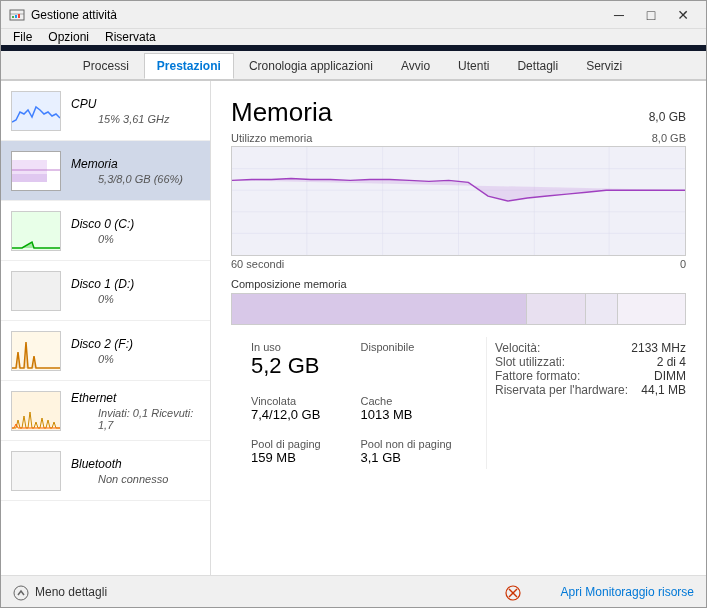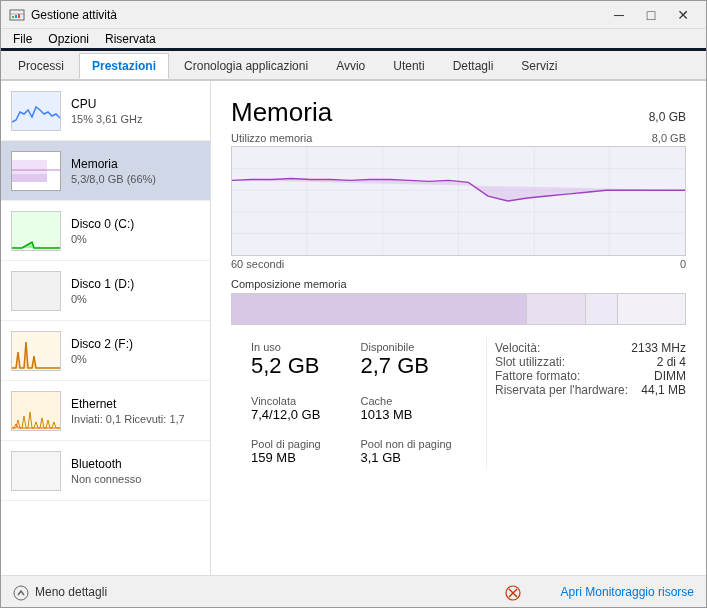--- a/index.html
+++ b/index.html
@@ -46,35 +46,36 @@
       align-items: center;
       justify-content: center;
       color: #333;
     }
     .menu-bar {
       display: flex;
       align-items: center;
       padding: 2px 4px;
       height: 22px;
       background: #f0f0f0;
-      border-bottom: 3px solid #0f172a;
+      border-bottom: 6px solid #0f172a;
     }
     .menu-item {
       padding: 2px 8px;
       cursor: pointer;
       font-size: 12px;
       color: #000;
     }
     .tabs-bar {
       display: flex;
       align-items: flex-end;
       padding: 4px 4px 0;
       background: #f0f0f0;
       border-bottom: 2px solid #ccc;
       height: 30px;
+      justify-content: center;
     }
     .tab {
       padding: 4px 12px;
       font-size: 12px;
       cursor: pointer;
       border: 1px solid transparent;
       margin-right: 2px;
       background: transparent;
       color: #333;
       height: 26px;
@@ -99,35 +100,36 @@
       overflow-y: auto;
       background: white;
     }
     .sidebar-item {
       display: flex;
       align-items: center;
       padding: 8px 10px;
       cursor: pointer;
       border-bottom: 1px solid #eee;
       min-height: 60px;
+      font-style: italic;
     }
     .sidebar-item.selected { background: #d0d8e8; }
     .sidebar-thumb {
       width: 50px;
       height: 40px;
       margin-right: 10px;
       flex-shrink: 0;
       border: 1px solid #ccc;
       background: #f8f8f8;
       position: relative;
       overflow: hidden;
     }
     .sidebar-info { flex: 1; }
     .sidebar-name { font-size: 12px; font-weight: 500; color: #000; }
-    .sidebar-value { font-size: 11px; color: #555; margin-top: 2px; }
+    .sidebar-value { font-size: 11px; color: #555; margin-top: 2px; margin-left: 27px; }
     .detail-panel {
       flex: 1;
       padding: 16px 20px;
       background: white;
       overflow-y: auto;
     }
     .detail-header {
       display: flex;
       align-items: baseline;
       justify-content: space-between;
@@ -418,21 +420,20 @@
     <div style="display:flex; gap:16px;">
 
       <div style="flex:1;margin-left:20px;">
         <div style="display:grid;grid-template-columns:1fr 1fr;margin-bottom:8px;">
           <div class="stat-block">
             <div class="stat-label">In uso</div>
             <div class="stat-value">5,2 GB</div>
           </div>
           <div class="stat-block">
             <div class="stat-label">Disponibile</div>
-            <div class="stat-value">2,7 GB</div>
           </div>
         </div>
         <div style="display:grid;grid-template-columns:1fr 1fr;margin-bottom:8px;">
           <div class="stat-block">
             <div class="stat-label">Vincolata</div>
             <div class="stat-value-small">7,4/12,0 GB</div>
           </div>
           <div class="stat-block">
             <div class="stat-label">Cache</div>
             <div class="stat-value-small">1013 MB</div>

